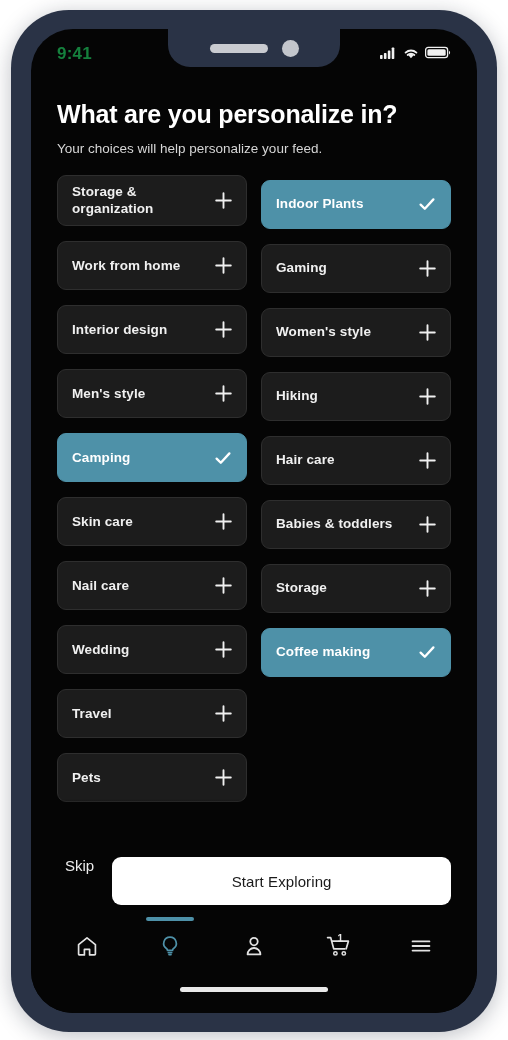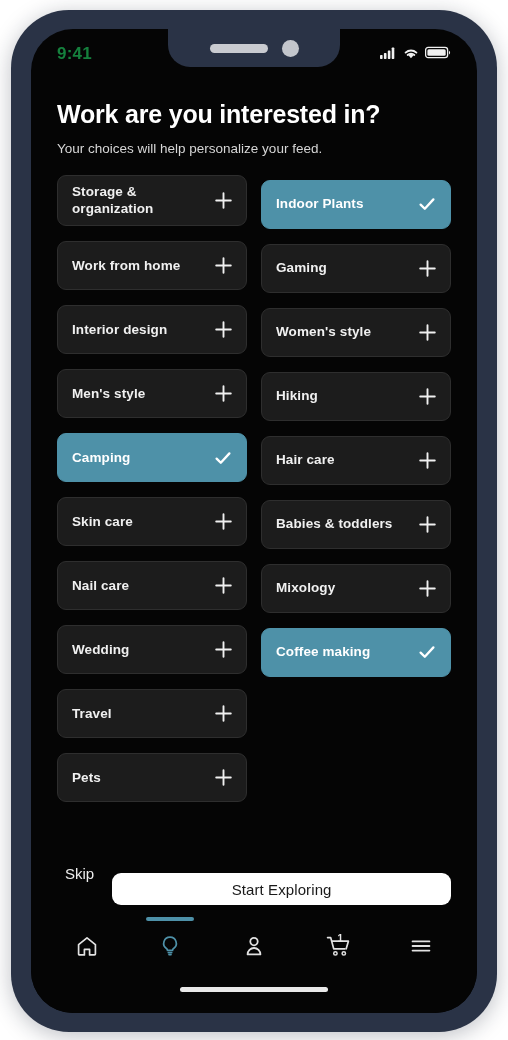--- a/index.html
+++ b/index.html
@@ -213,21 +213,21 @@
     font-family: inherit;
     cursor: pointer;
     white-space: nowrap;
   }
   #start-exploring-button {
     flex: 1;
     background: #ffffff;
     color: #1a1a1a;
     border: none;
     border-radius: 9px;
-    height: 32px;
+    height: 48px;
     font-size: 15px;
     font-family: inherit;
     cursor: pointer;
     letter-spacing: 0.1px;
     margin-top: 32px;
   }
 
   
   #bottom-nav {
     position: relative;
@@ -321,21 +321,21 @@
             <rect x="2.4" y="3.2" width="18.3" height="6.6" rx="1.5" fill="#f0f0f0"></rect>
             <path d="M24 4.8 v3.8 a2.2 2.2 0 0 0 0-3.8z" fill="#f0f0f0"></path>
           </svg>
         </span>
       </div>
     </div>
 
     <div id="screen-content">
 
       <div id="header-block">
-        <h1 id="page-title">Work are you interested in?</h1>
+        <h1 id="page-title">What are you personalize in?</h1>
         <p id="page-subtitle">Your choices will help personalize your feed.</p>
       </div>
 
       <div id="interests-area">
         <div id="interests-columns">
           <div class="chip-column left" id="column-left">
               <div class="chip">
                 <span class="chip-label">Storage &amp; organization</span>
                 <span class="chip-action">
                   <svg width="19" height="19" viewBox="0 0 19 19">
@@ -459,21 +459,21 @@
               </div>
               <div class="chip">
                 <span class="chip-label">Babies &amp; toddlers</span>
                 <span class="chip-action">
                   <svg width="19" height="19" viewBox="0 0 19 19">
                     <path d="M9.5 2.2 V16.8 M2.2 9.5 H16.8" stroke="#f0f0f0" stroke-width="1.9" stroke-linecap="round"></path>
                   </svg>
                 </span>
               </div>
               <div class="chip">
-                <span class="chip-label">Mixology</span>
+                <span class="chip-label">Storage</span>
                 <span class="chip-action">
                   <svg width="19" height="19" viewBox="0 0 19 19">
                     <path d="M9.5 2.2 V16.8 M2.2 9.5 H16.8" stroke="#f0f0f0" stroke-width="1.9" stroke-linecap="round"></path>
                   </svg>
                 </span>
               </div>
               <div class="chip selected">
                 <span class="chip-label">Coffee making</span>
                 <span class="chip-action">
                   <svg width="20" height="20" viewBox="0 0 20 20">

